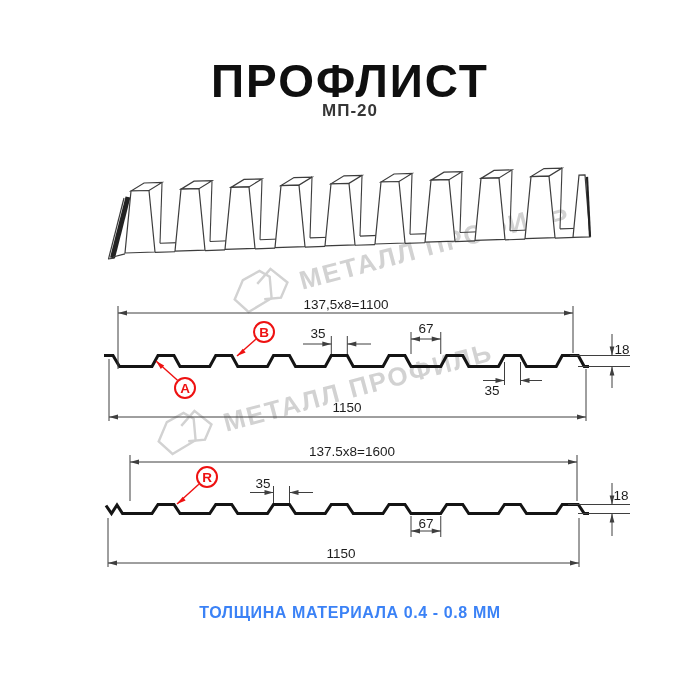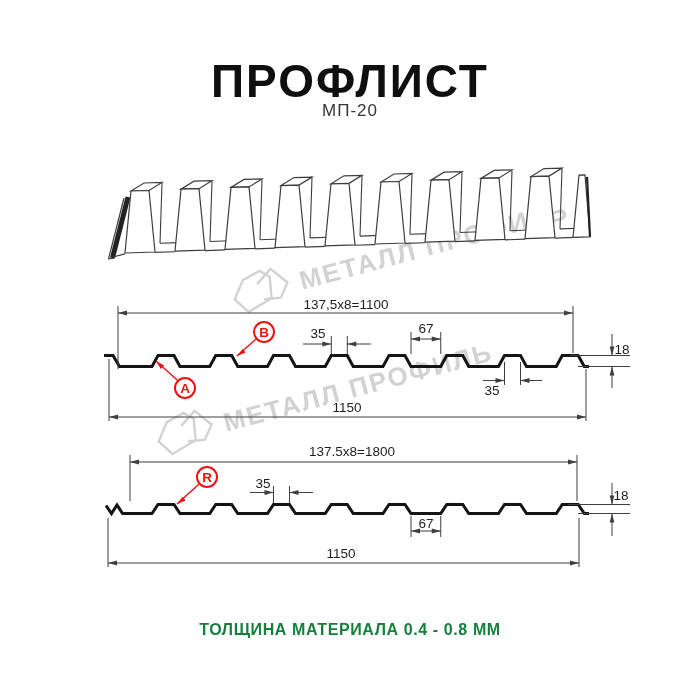--- a/index.html
+++ b/index.html
@@ -1,24 +1,24 @@
 <!DOCTYPE html>
 <html><head>
 <meta charset="utf-8">
 <style>
   html,body{margin:0;padding:0;}
   body{width:700px;height:700px;background:#ffffff;position:relative;overflow:hidden;
        font-family:"Liberation Sans",sans-serif;}
   .abs{position:absolute;}
   .title{left:350px;top:54px;transform:translateX(-50%);font-size:46px;font-weight:800;
          letter-spacing:2px;color:#0f0f0f;z-index:3;white-space:nowrap;}
-  .subtitle{left:350px;top:101px;transform:translateX(-50%);font-size:17px;font-weight:400;
+  .subtitle{left:350px;top:101px;transform:translateX(-50%);font-size:17px;font-weight:700;
             letter-spacing:1px;color:#363636;z-index:3;white-space:nowrap;}
-  .footer{left:350px;top:621px;transform:translateX(-50%);font-size:16px;font-weight:600;
-          letter-spacing:.6px;color:#15803d;z-index:3;white-space:nowrap;}
+  .footer{left:350px;top:604px;transform:translateX(-50%);font-size:16px;font-weight:600;
+          letter-spacing:.6px;color:#3b82f6;z-index:3;white-space:nowrap;}
   .dim{position:absolute;transform:translateX(-50%);font-size:13.5px;color:#1d1d1d;
        z-index:3;white-space:nowrap;background:transparent;text-align:center;}
   .circle-label{position:absolute;width:22px;height:22px;border:2px solid #ee1111;border-radius:50%;
        color:#ee1111;font-weight:700;font-size:13.5px;display:flex;align-items:center;
        justify-content:center;box-sizing:border-box;z-index:4;background:rgba(255,255,255,.0);}
   .watermark{position:absolute;display:flex;align-items:center;gap:10px;color:#d2d2d2;
        transform-origin:left top;transform:rotate(-15deg);font-weight:700;font-size:26px;
        letter-spacing:2px;white-space:nowrap;z-index:1;}
   #linework{position:absolute;left:0;top:0;z-index:2;}
 </style>
@@ -171,21 +171,21 @@
     </g>
   </svg>
 
 <div class="dim" style="left:346px;top:297px;">137,5x8=1100</div>
 <div class="dim" style="left:318px;top:326px;">35</div>
 <div class="dim" style="left:426px;top:321px;">67</div>
 <div class="dim" style="left:622px;top:342px;">18</div>
 <div class="dim" style="left:492px;top:383px;">35</div>
 <div class="dim" style="left:347px;top:400px;">1150</div>
 
-<div class="dim" style="left:352px;top:444px;">137.5x8=1800</div>
+<div class="dim" style="left:352px;top:444px;">137.5x8=1600</div>
 <div class="dim" style="left:263px;top:476px;">35</div>
 <div class="dim" style="left:426px;top:516px;">67</div>
 <div class="dim" style="left:621px;top:488px;">18</div>
 <div class="dim" style="left:341px;top:546px;">1150</div>
 
 <div class="circle-label" style="left: 174px; top: 377px; border-color: rgb(238, 17, 17); color: rgb(238, 17, 17);">А</div>
 <div class="circle-label" style="left: 253px; top: 321px; border-color: rgb(238, 17, 17); color: rgb(238, 17, 17);">В</div>
 <div class="circle-label" style="left: 196px; top: 466px; border-color: rgb(238, 17, 17); color: rgb(238, 17, 17);">R</div>
 
 <div class="abs footer">ТОЛЩИНА МАТЕРИАЛА 0.4 - 0.8 ММ</div>

